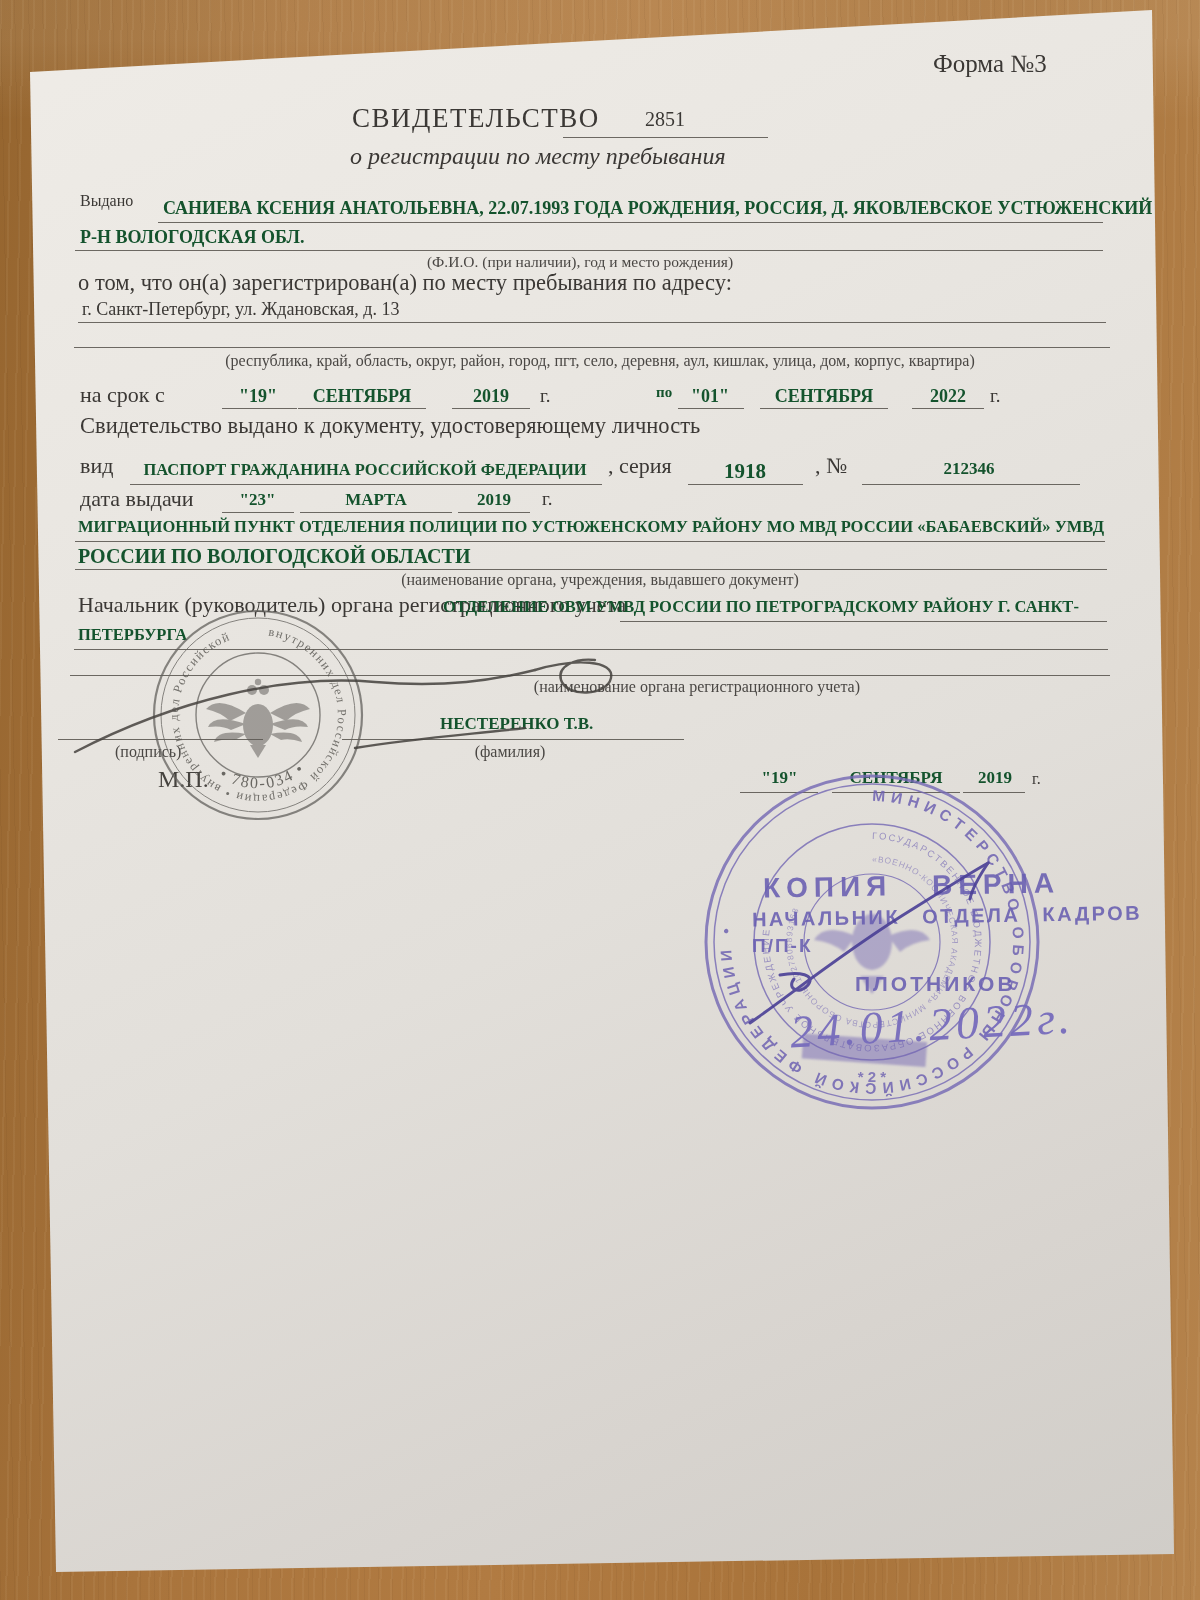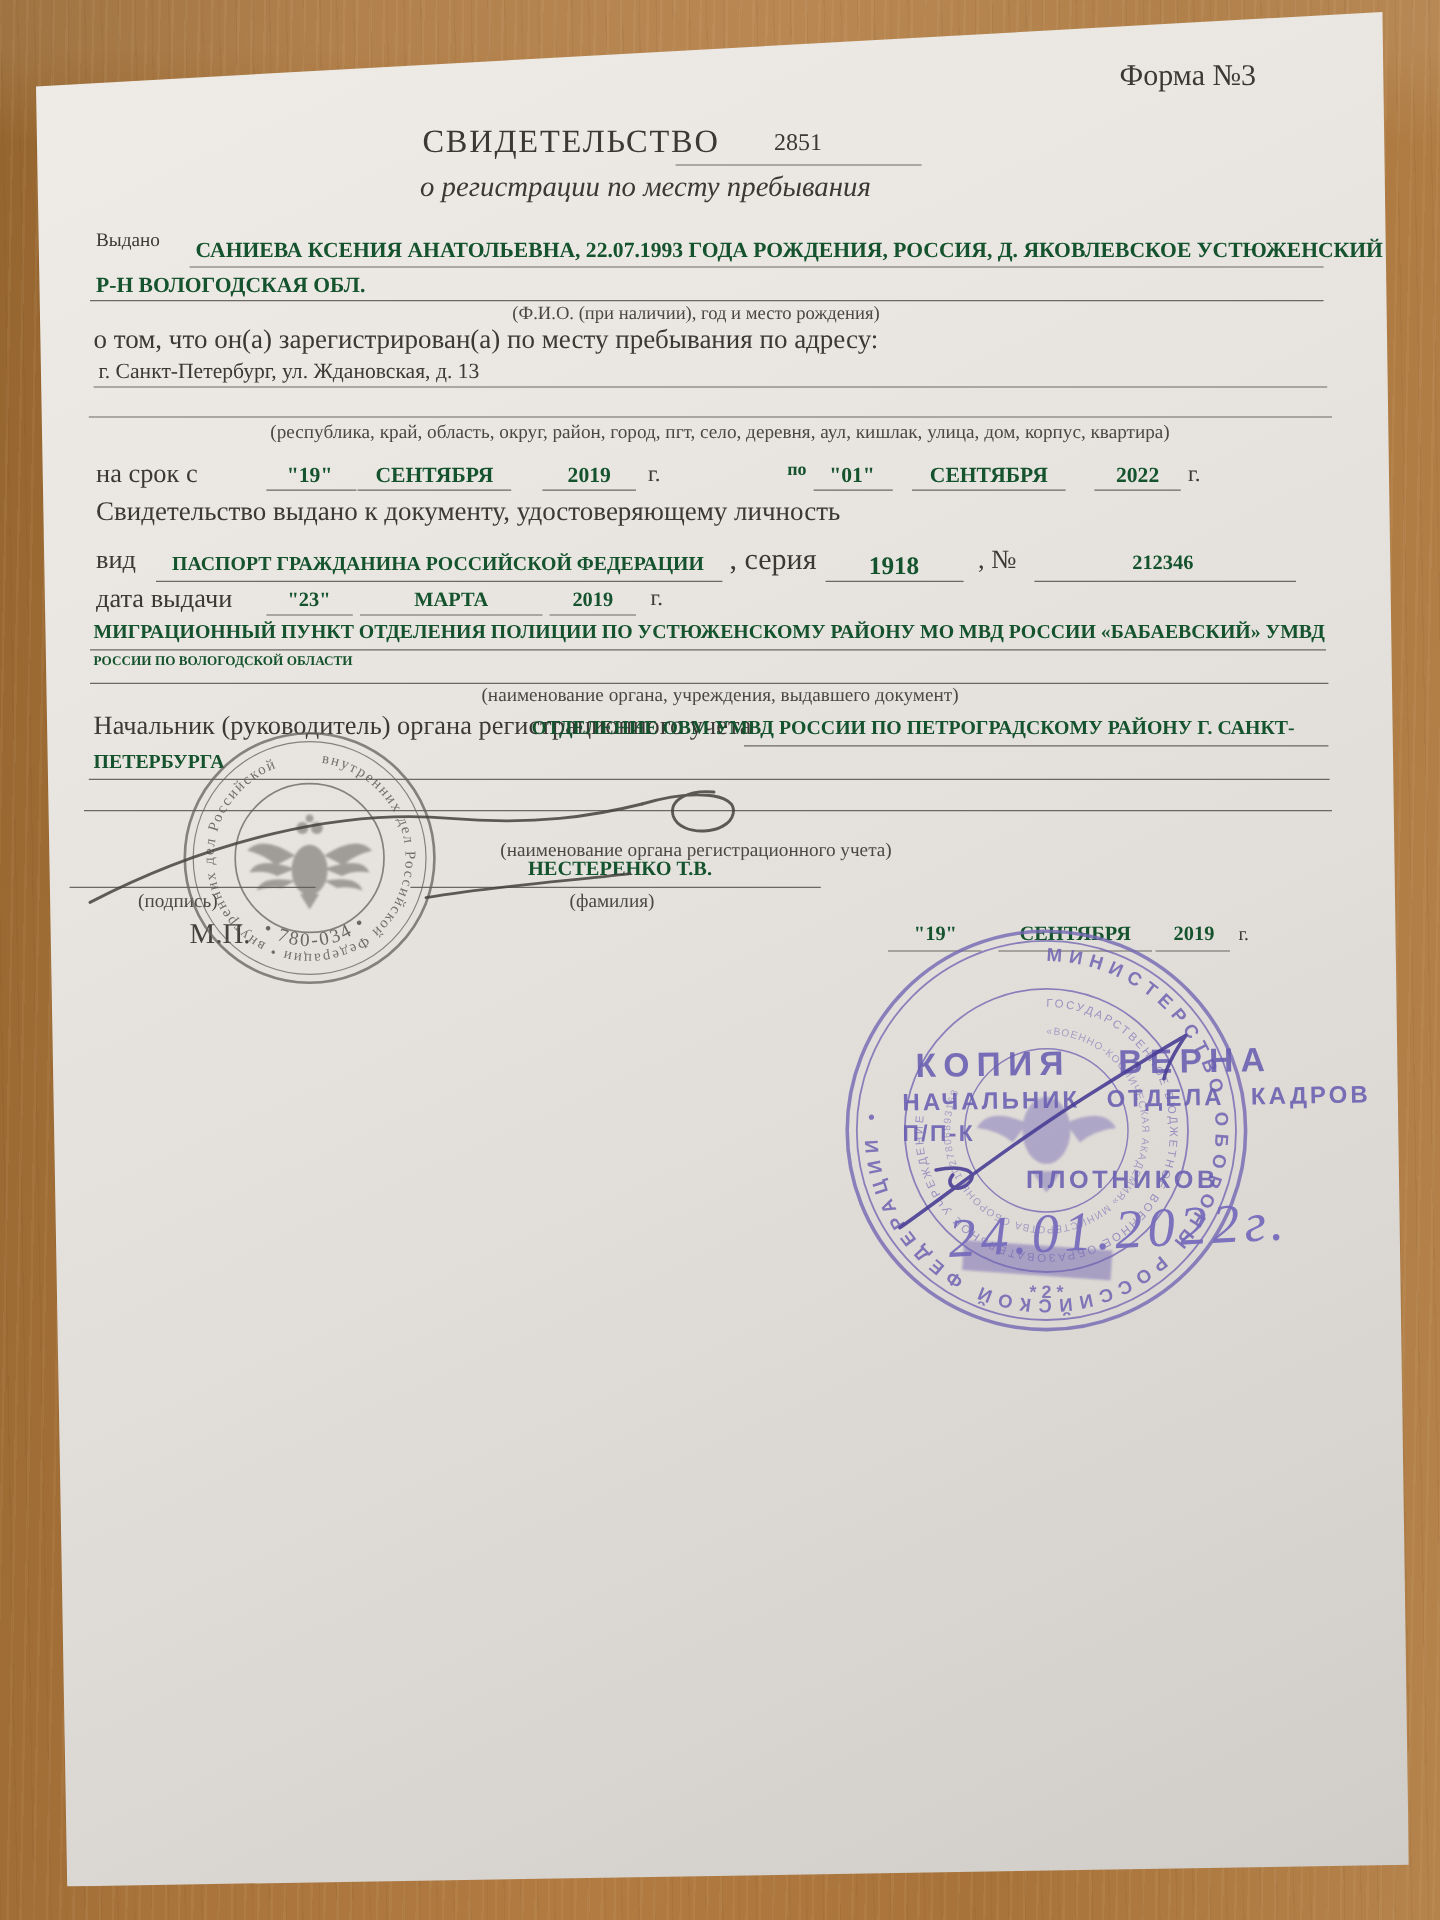--- a/index.html
+++ b/index.html
@@ -64,48 +64,48 @@
 <div class="t b ctr" style="left:760px;top:386px;width:128px;font-size:18px;">СЕНТЯБРЯ</div>
 <i class="ul" style="left:760px;top:408px;width:128px;"></i>
 <div class="t b ctr" style="left:912px;top:386px;width:72px;font-size:18px;">2022</div>
 <i class="ul" style="left:912px;top:408px;width:72px;"></i>
 <div class="t" style="left:990px;top:385px;font-size:19px;">г.</div>
 
 <div class="t" style="left:80px;top:413px;font-size:22.5px;">Свидетельство выдано к документу, удостоверяющему личность</div>
 <div class="t" style="left:80px;top:453px;font-size:22px;">вид</div>
 <div class="t b ctr" style="left:140px;top:460px;width:450px;font-size:16.5px;">ПАСПОРТ ГРАЖДАНИНА РОССИЙСКОЙ ФЕДЕРАЦИИ</div>
 <i class="ul" style="left:130px;top:484px;width:472px;"></i>
-<div class="t" style="left:608px;top:453px;font-size:25px;">, серия</div>
+<div class="t" style="left:608px;top:453px;font-size:22px;">, серия</div>
 <div class="t b ctr" style="left:690px;top:459px;width:110px;font-size:21px;">1918</div>
 <i class="ul" style="left:688px;top:484px;width:115px;"></i>
 <div class="t" style="left:815px;top:453px;font-size:22px;">, №</div>
 <div class="t b ctr" style="left:863px;top:459px;width:212px;font-size:17px;">212346</div>
 <i class="ul" style="left:862px;top:484px;width:218px;"></i>
 <div class="t" style="left:80px;top:486px;font-size:22px;">дата выдачи</div>
 <div class="t b ctr" style="left:220px;top:490px;width:75px;font-size:17px;">"23"</div>
 <i class="ul" style="left:222px;top:512px;width:72px;"></i>
 <div class="t b ctr" style="left:300px;top:490px;width:152px;font-size:17px;">МАРТА</div>
 <i class="ul" style="left:300px;top:512px;width:152px;"></i>
 <div class="t b ctr" style="left:458px;top:490px;width:72px;font-size:17px;">2019</div>
 <i class="ul" style="left:458px;top:512px;width:72px;"></i>
 <div class="t" style="left:542px;top:488px;font-size:19px;">г.</div>
 
 <div class="t b" style="left:78px;top:517px;font-size:16.5px;">МИГРАЦИОННЫЙ ПУНКТ ОТДЕЛЕНИЯ ПОЛИЦИИ ПО УСТЮЖЕНСКОМУ РАЙОНУ МО МВД РОССИИ «БАБАЕВСКИЙ» УМВД</div>
 <i class="ul" style="left:75px;top:541px;width:1030px;"></i>
-<div class="t b" style="left:78px;top:545px;font-size:11px;">РОССИИ ПО ВОЛОГОДСКОЙ ОБЛАСТИ</div>
+<div class="t b" style="left:78px;top:545px;font-size:20px;">РОССИИ ПО ВОЛОГОДСКОЙ ОБЛАСТИ</div>
 <i class="ul" style="left:75px;top:569px;width:1032px;"></i>
 <div class="t cap ctr" style="left:250px;top:571px;width:700px;font-size:16px;">(наименование органа, учреждения, выдавшего документ)</div>
 
 <div class="t" style="left:78px;top:592px;font-size:22px;">Начальник (руководитель) органа регистрационного учета</div>
 <div class="t b" style="left:443px;top:597px;font-size:16.5px;">ОТДЕЛЕНИЕ ОВМ УМВД РОССИИ ПО ПЕТРОГРАДСКОМУ РАЙОНУ Г. САНКТ-</div>
 <i class="ul" style="left:620px;top:621px;width:487px;"></i>
 <div class="t b" style="left:78px;top:625px;font-size:16.5px;">ПЕТЕРБУРГА</div>
 <i class="ul" style="left:74px;top:649px;width:1034px;"></i>
 <i class="ul" style="left:70px;top:675px;width:1040px;"></i>
-<div class="t cap ctr" style="left:300px;top:700px;width:560px;font-size:16px;">(наименование органа регистрационного учета)</div>
+<div class="t cap ctr" style="left:300px;top:678px;width:560px;font-size:16px;text-align:right;">(наименование органа регистрационного учета)</div>
 
 <div class="t b" style="left:440px;top:714px;font-size:17px;">НЕСТЕРЕНКО Т.В.</div>
 <i class="ul" style="left:342px;top:739px;width:342px;"></i>
 <div class="t cap ctr" style="left:400px;top:743px;width:220px;font-size:16px;">(фамилия)</div>
 <i class="ul" style="left:58px;top:739px;width:205px;"></i>
 <div class="t cap" style="left:115px;top:743px;font-size:16px;">(подпись)</div>
 <div class="t" style="left:158px;top:766px;font-size:24px;color:#45423e;">М.П.</div>
 
 <div class="t b ctr" style="left:742px;top:768px;width:75px;font-size:17px;">"19"</div>
 <i class="ul" style="left:740px;top:792px;width:78px;"></i>

